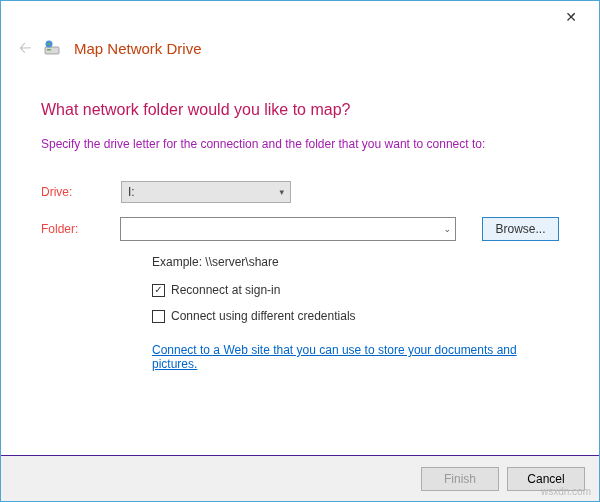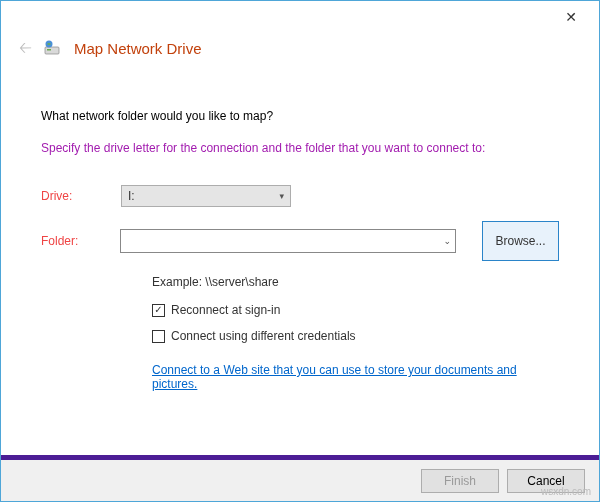--- a/index.html
+++ b/index.html
@@ -52,24 +52,24 @@
     .drive-icon svg { display: block; }
     .header-title {
       font-size: 15px;
       color: #c2410c;
       text-align: center;
     }
     .content {
       padding: 16px 40px 0 40px;
     }
     .heading {
-      color: #000000;
-      font-size: 12px;
+      color: #be185d;
+      font-size: 16px;
       font-weight: 400;
-      margin: 24px 0 18px 0;
+      margin: 16px 0 18px 0;
     }
     .subtext {
       color: #a21caf;
       font-size: 12px;
       margin-bottom: 30px;
     }
     .form-row {
       display: flex;
       align-items: center;
       margin-bottom: 14px;
@@ -102,21 +102,21 @@
       justify-content: flex-end;
       padding: 0 4px;
       cursor: text;
     }
     .chevron {
       font-size: 9px;
       color: #555;
     }
     .browse-btn {
       width: 78px;
-      height: 40px;
+      height: 24px;
       margin-left: 26px;
       background: #e8f2fb;
       border: 1px solid #2a84c9;
       font-size: 12px;
       color: #333;
       cursor: pointer;
       display: flex;
       align-items: center;
       justify-content: center;
     }
@@ -155,21 +155,21 @@
       margin-top: 8px;
       display: inline-block;
     }
     .footer {
       position: absolute;
       bottom: 0;
       left: 0;
       right: 0;
       height: 46px;
       background: #f0f0f0;
-      border-top: 5px solid #4c1d95;
+      border-top: 1px solid #4c1d95;
       display: flex;
       align-items: center;
       justify-content: flex-end;
       padding: 0 14px;
       gap: 8px;
     }
     .footer-btn {
       width: 78px;
       height: 24px;
       background: #e1e1e1;

